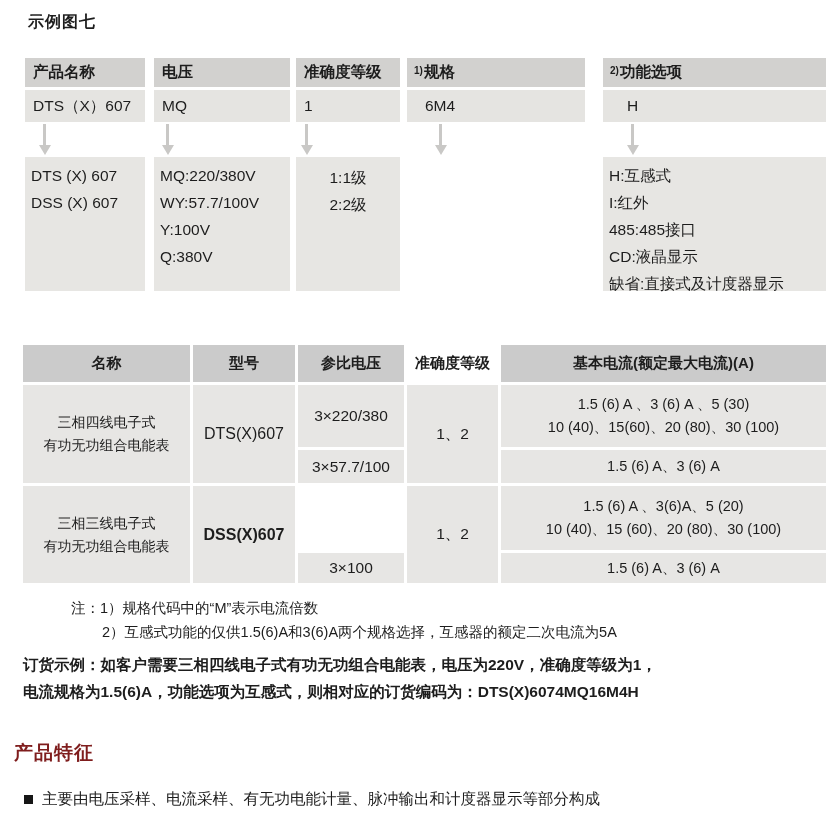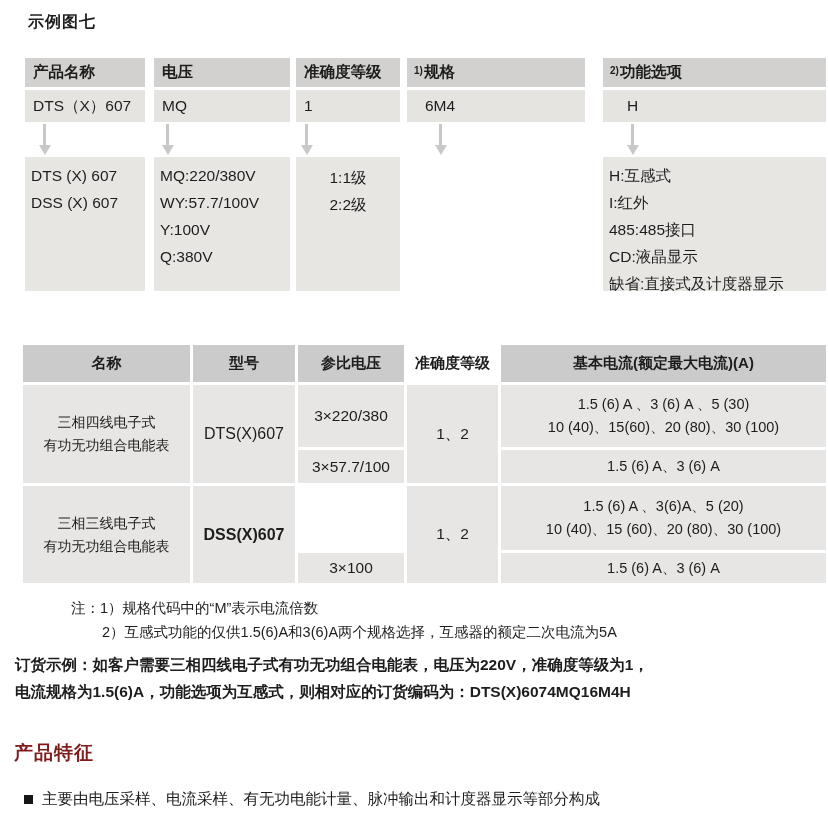--- a/index.html
+++ b/index.html
@@ -57,21 +57,21 @@
   .g0-c0 { grid-row:2; grid-column:5; }      .g0-v1 { grid-row:3; grid-column:3; }
   .g0-c1 { grid-row:3; grid-column:5; }
   .g1-name  { grid-row:4/6; grid-column:1; } .g1-model { grid-row:4/6; grid-column:2;font-weight:bold; }
   .g1-v0 { grid-row:4; grid-column:3; }      .g1-acc   { grid-row:4/6; grid-column:4; }
   .g1-c0 { grid-row:4; grid-column:5; }      .g1-v1 { grid-row:5; grid-column:3; }
   .g1-c1 { grid-row:5; grid-column:5; }
 
   
   .notes { position:absolute; left:23px; top:596px; font-size:14.5px; line-height:24px;margin-left:48px; }
   .notes .l2 { padding-left:31px; }
-  .order { position:absolute; left:15px; top:651px; font-size:15.5px; line-height:27px;
+  .order { position:absolute; left:23px; top:651px; font-size:15.5px; line-height:27px;
            font-weight:600; width:790px; }
   .features-heading { position:absolute; left:14px; top:740px; font-size:19px;
                       font-weight:bold; color:#7f1d1d; letter-spacing:1px; }
   .feature-line { position:absolute; left:24px; top:789px; font-size:15.5px;
                   display:flex; align-items:center; }
   .bullet-square { display:inline-block; width:9px; height:9px; background:#161616;
                    margin-right:9px; flex:0 0 auto; }
 </style>
 </head>
 <body>

